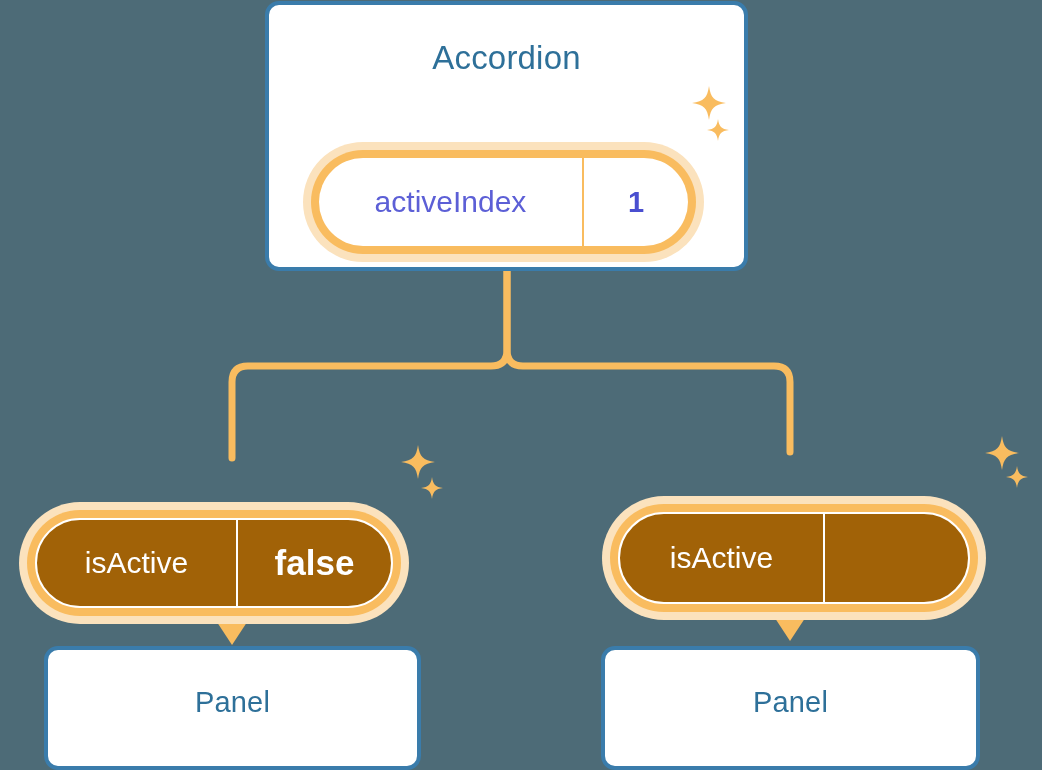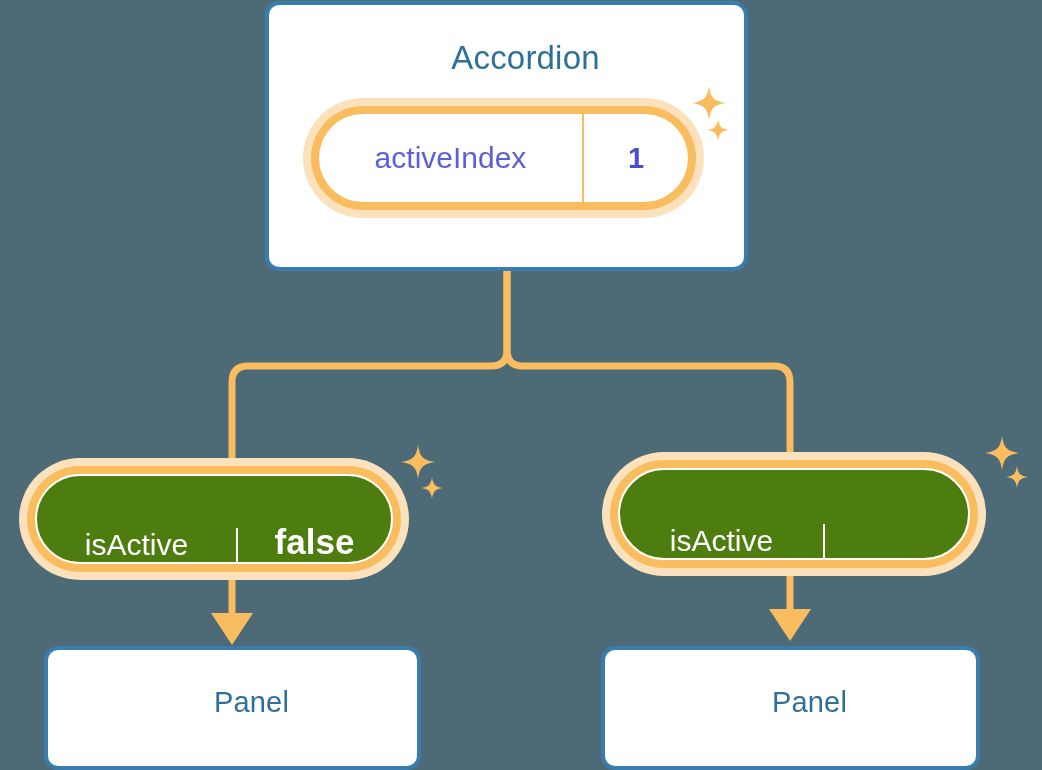--- a/index.html
+++ b/index.html
@@ -34,30 +34,30 @@
     box-sizing: border-box;
   }
   .card-title {
     position: absolute;
     left: 0;
     width: 100%;
     text-align: center;
     color: #2e7099;
     font-weight: 400;
     letter-spacing: .2px;
-    padding-left: 19px;
   }
 
   
   .pill {
     position: absolute;
     box-sizing: border-box;
     border-radius: 999px;
     display: flex;
     align-items: stretch;
+    margin-top: 44px;
   }
   
   .pill.glow {
     background: #fbe2bd;
     padding: 8px;
   }
   .pill-ring {
     flex: 1;
     display: flex;
     align-items: stretch;
@@ -71,23 +71,22 @@
     display: flex;
     align-items: stretch;
     border-radius: 999px;
     box-sizing: border-box;
     overflow: hidden;
   }
   .pill-inner.white {
     background: #ffffff;
   }
   .pill-inner.purple {
-    background: #4d7c0f;
+    background: #a16207;
     border: 2px solid #ffffff;
-    align-items: flex-end;
   }
   .pill-key, .pill-val {
     display: flex;
     align-items: center;
     justify-content: center;
     box-sizing: border-box;
     white-space: nowrap;
   }
   .pill-inner.white .pill-key {
     color: #5c5fd6;

